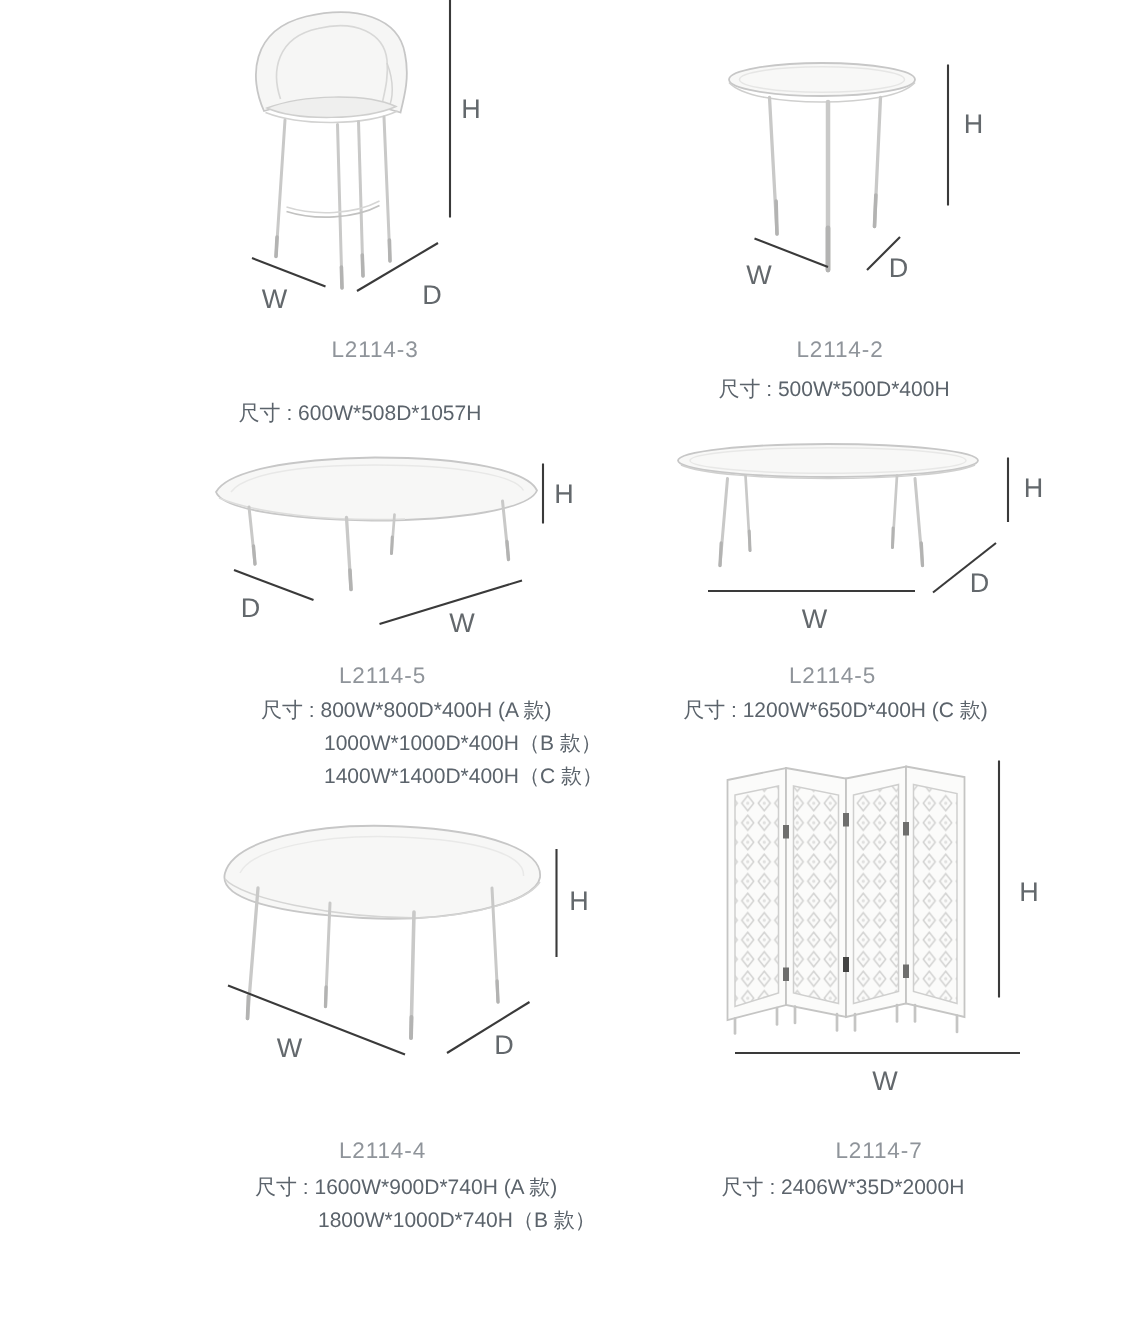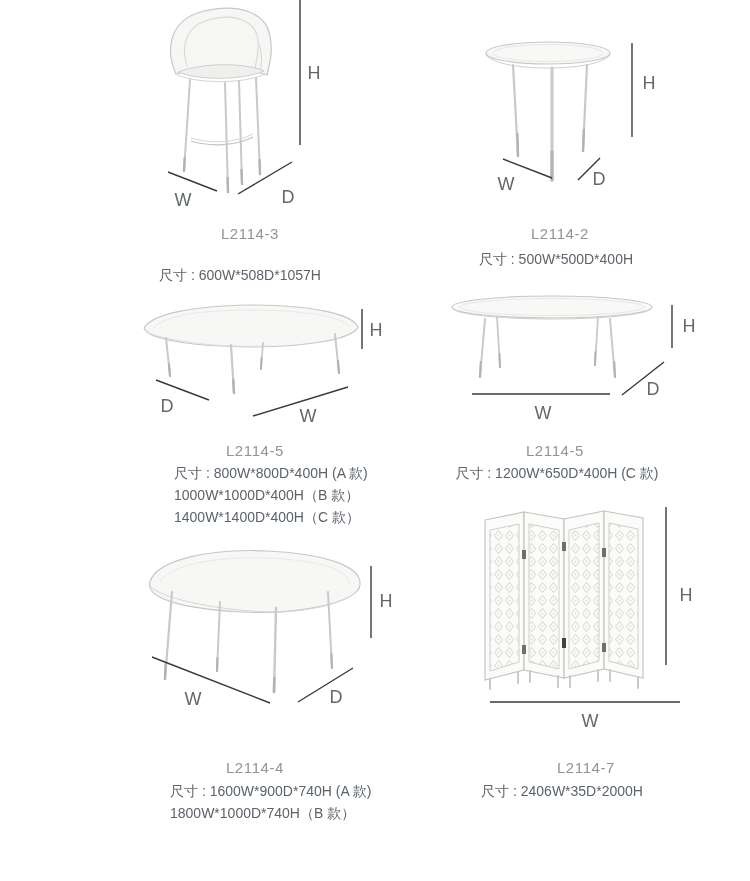--- a/index.html
+++ b/index.html
@@ -3,21 +3,21 @@
 <meta charset="utf-8">
 <style>
   html,body { margin:0; padding:0; }
   body { font-family:"Liberation Sans", sans-serif; background:#ffffff; }
   .page { position:relative; width:750px; height:881px; background:#ffffff; overflow:hidden; }
   .abs { position:absolute; }
   .dim-label { position:absolute; transform:translate(-50%,-50%); font-size:18px; color:#63686c; }
   .title { position:absolute; font-size:15px; color:#8f949a; text-align:center; letter-spacing:0.6px; }
   .size-block { position:absolute; font-size:14px; color:#5b636b; line-height:22px; white-space:nowrap; }
   .size-block.centered { text-align:center; }
-  .size-line.cont { }
+  .size-line.cont { margin-left:42px; }
   svg { display:block; }
 </style>
 </head>
 <body>
 
 <div class="page">
 
   <section>
     <svg class="abs" style="left:140px;top:0;width:200px;height:220px" viewBox="0 0 200 220">
       <path d="M36,74 C26,52 27,20 64,11 C98,3 126,12 130,36 C133,51 130,63 127,75 C100,66 60,66 36,74 Z" fill="#f6f6f5" stroke="#c7c7c7" stroke-width="1.2"></path>

